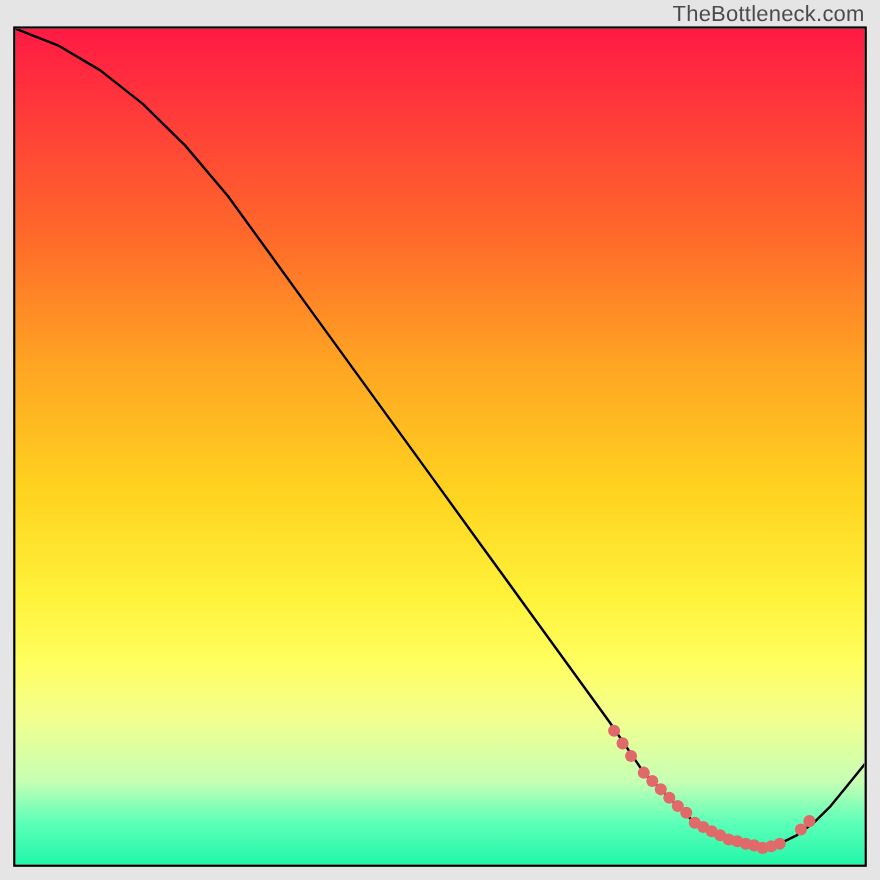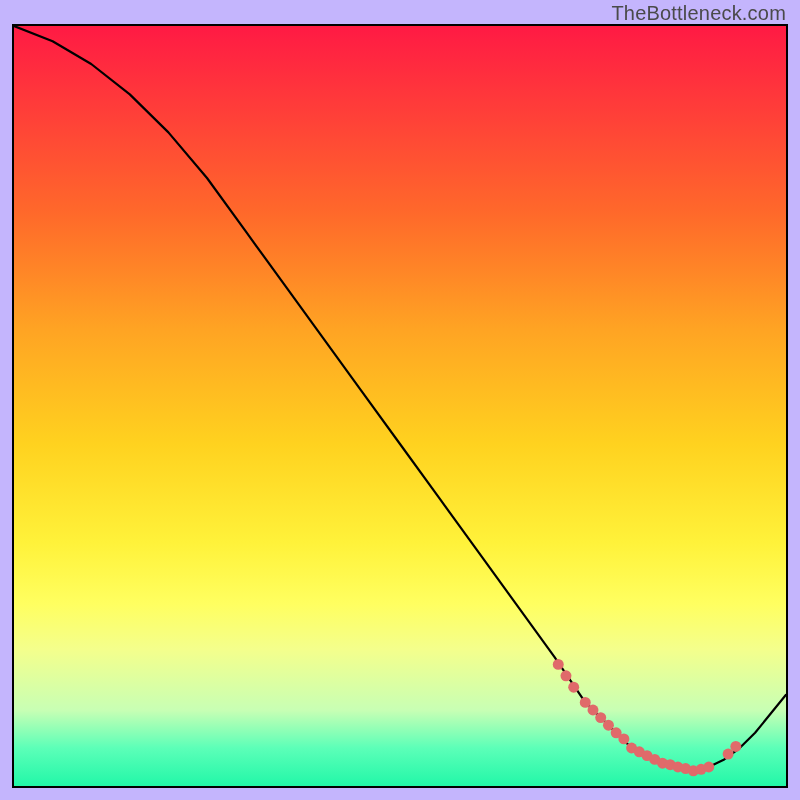--- a/index.html
+++ b/index.html
@@ -8,21 +8,21 @@
     width: 800px;
     height: 800px;
     overflow: hidden;
     font-family: Arial, Helvetica, sans-serif;
     background: #fff;
   }
   #frame {
     position: relative;
     width: 800px;
     height: 800px;
-    background: #c4b5fd;
+    background: #e5e5e5;
   }
   #plot {
     position: absolute;
     left: 12px;
     top: 24px;
     width: 776px;
     height: 764px;
     box-sizing: border-box;
     border: 2px solid #000;
     background: linear-gradient(

